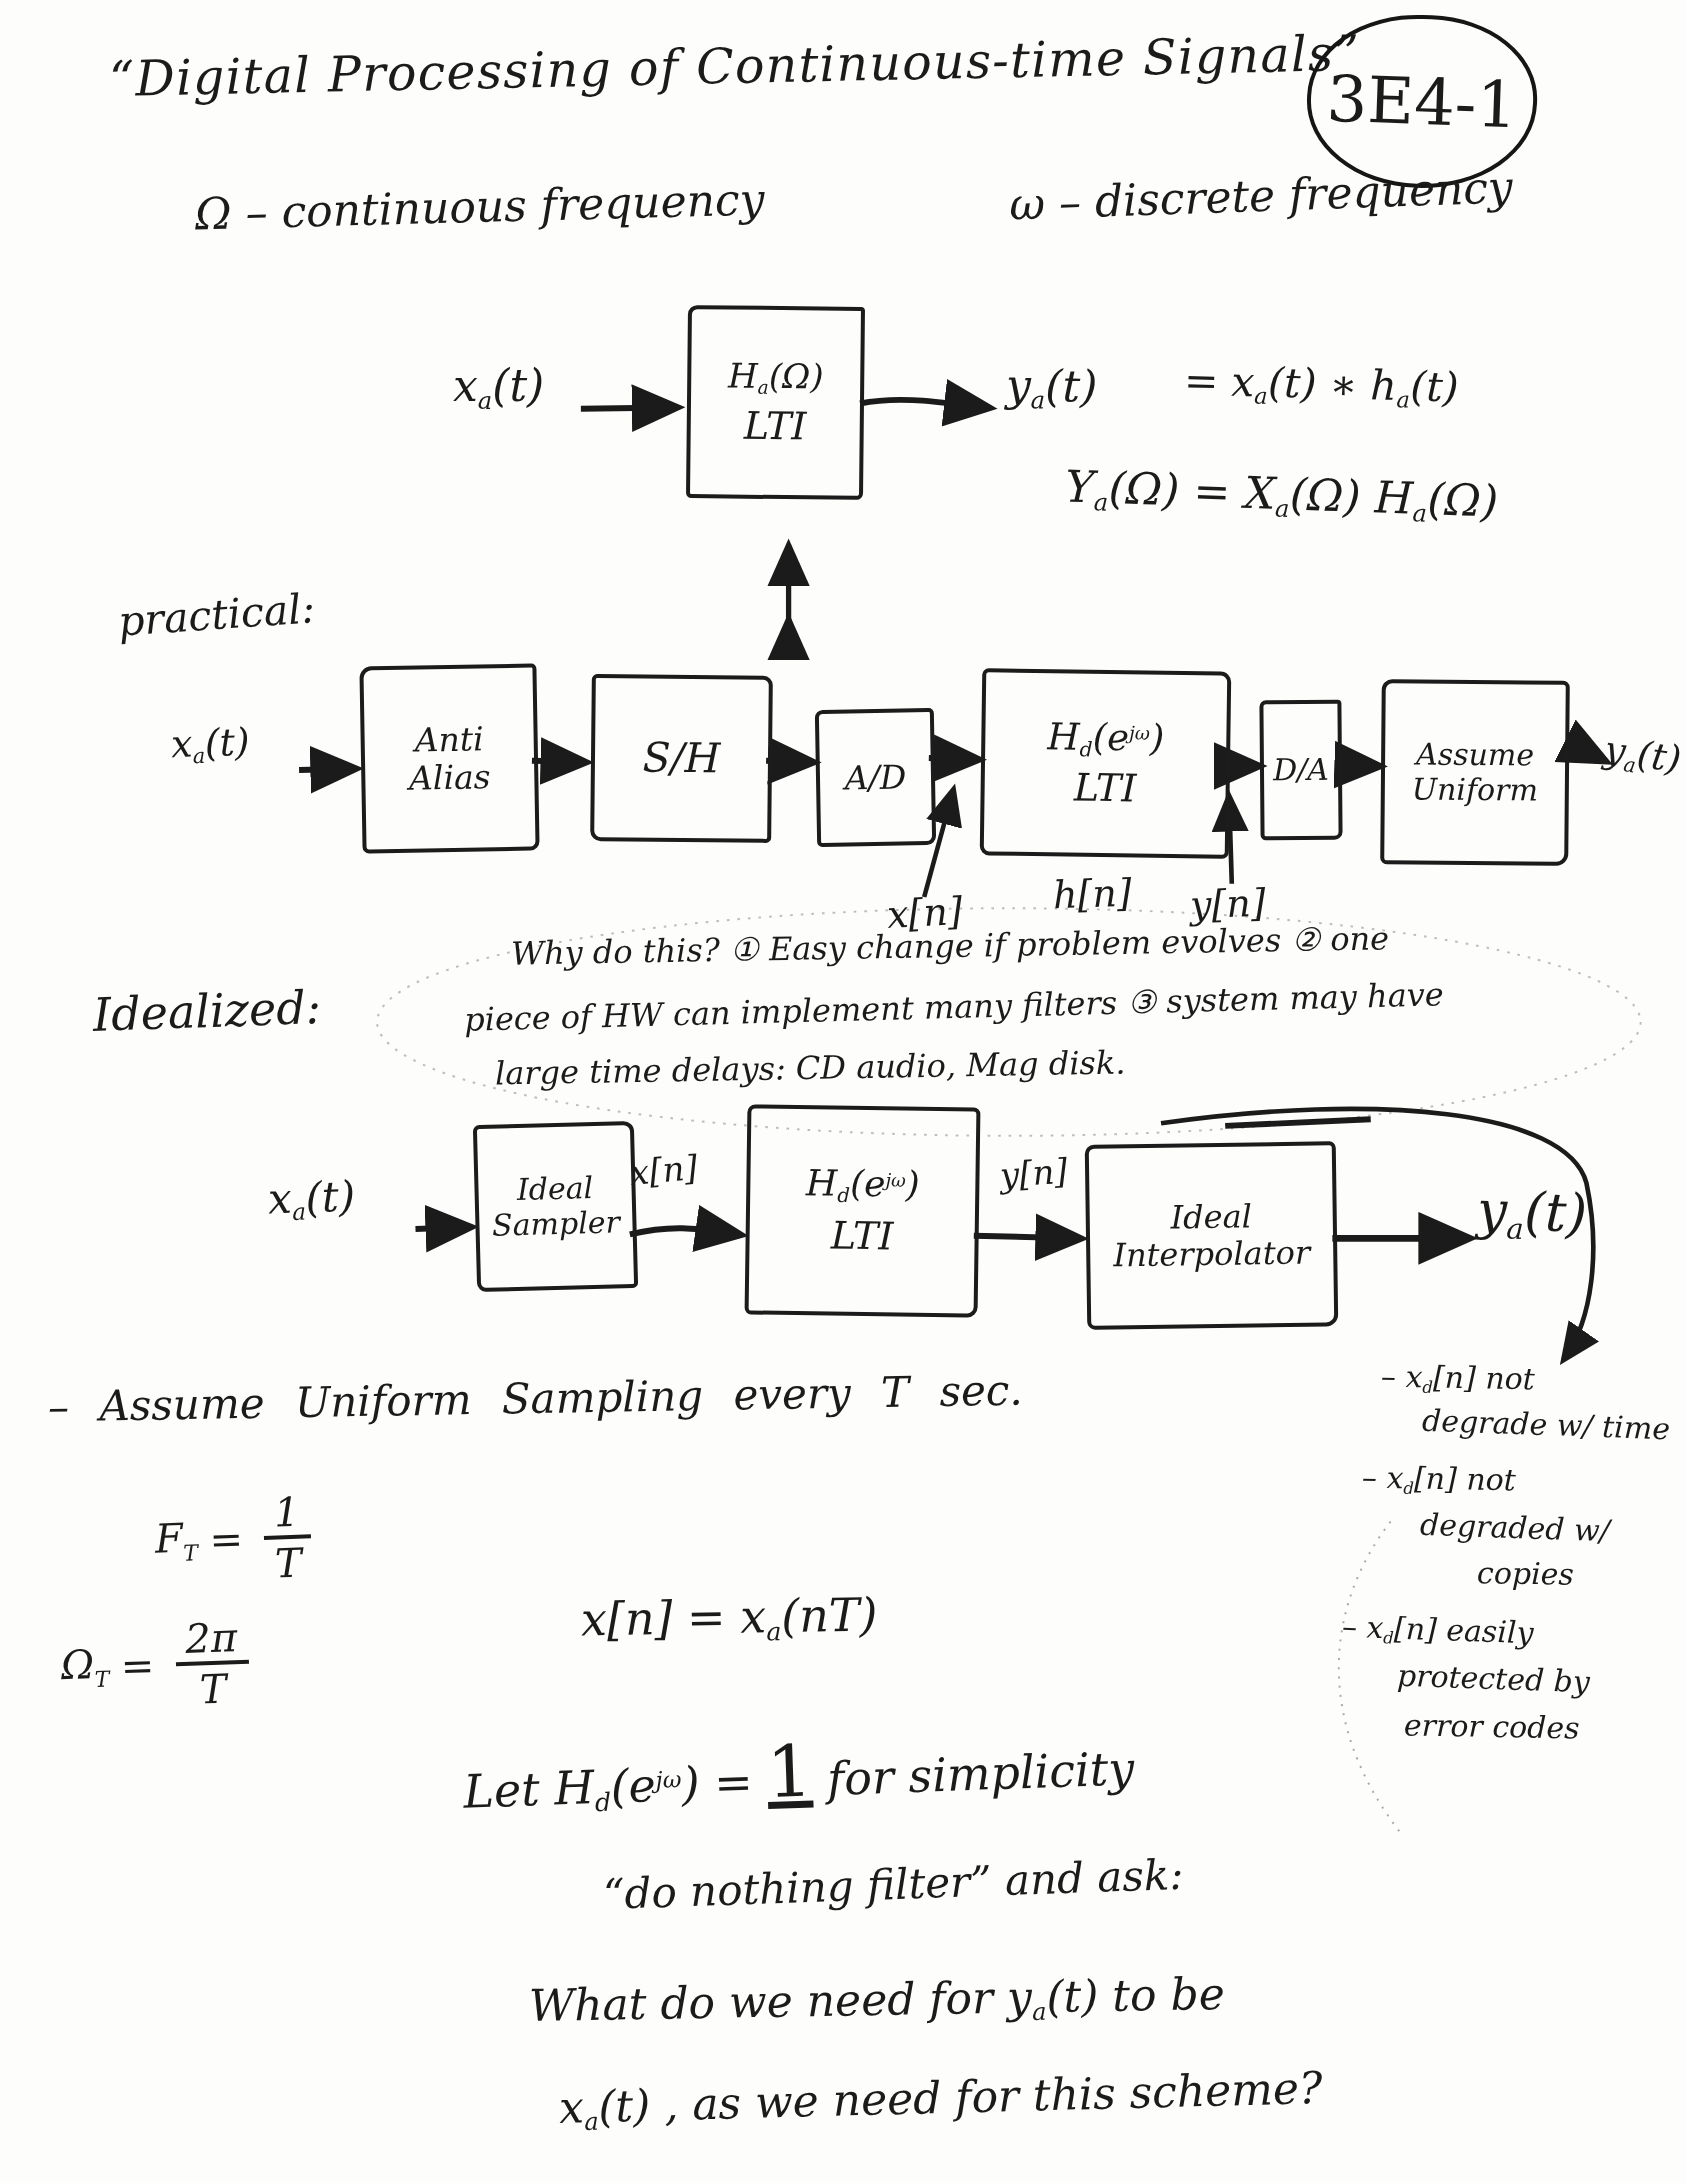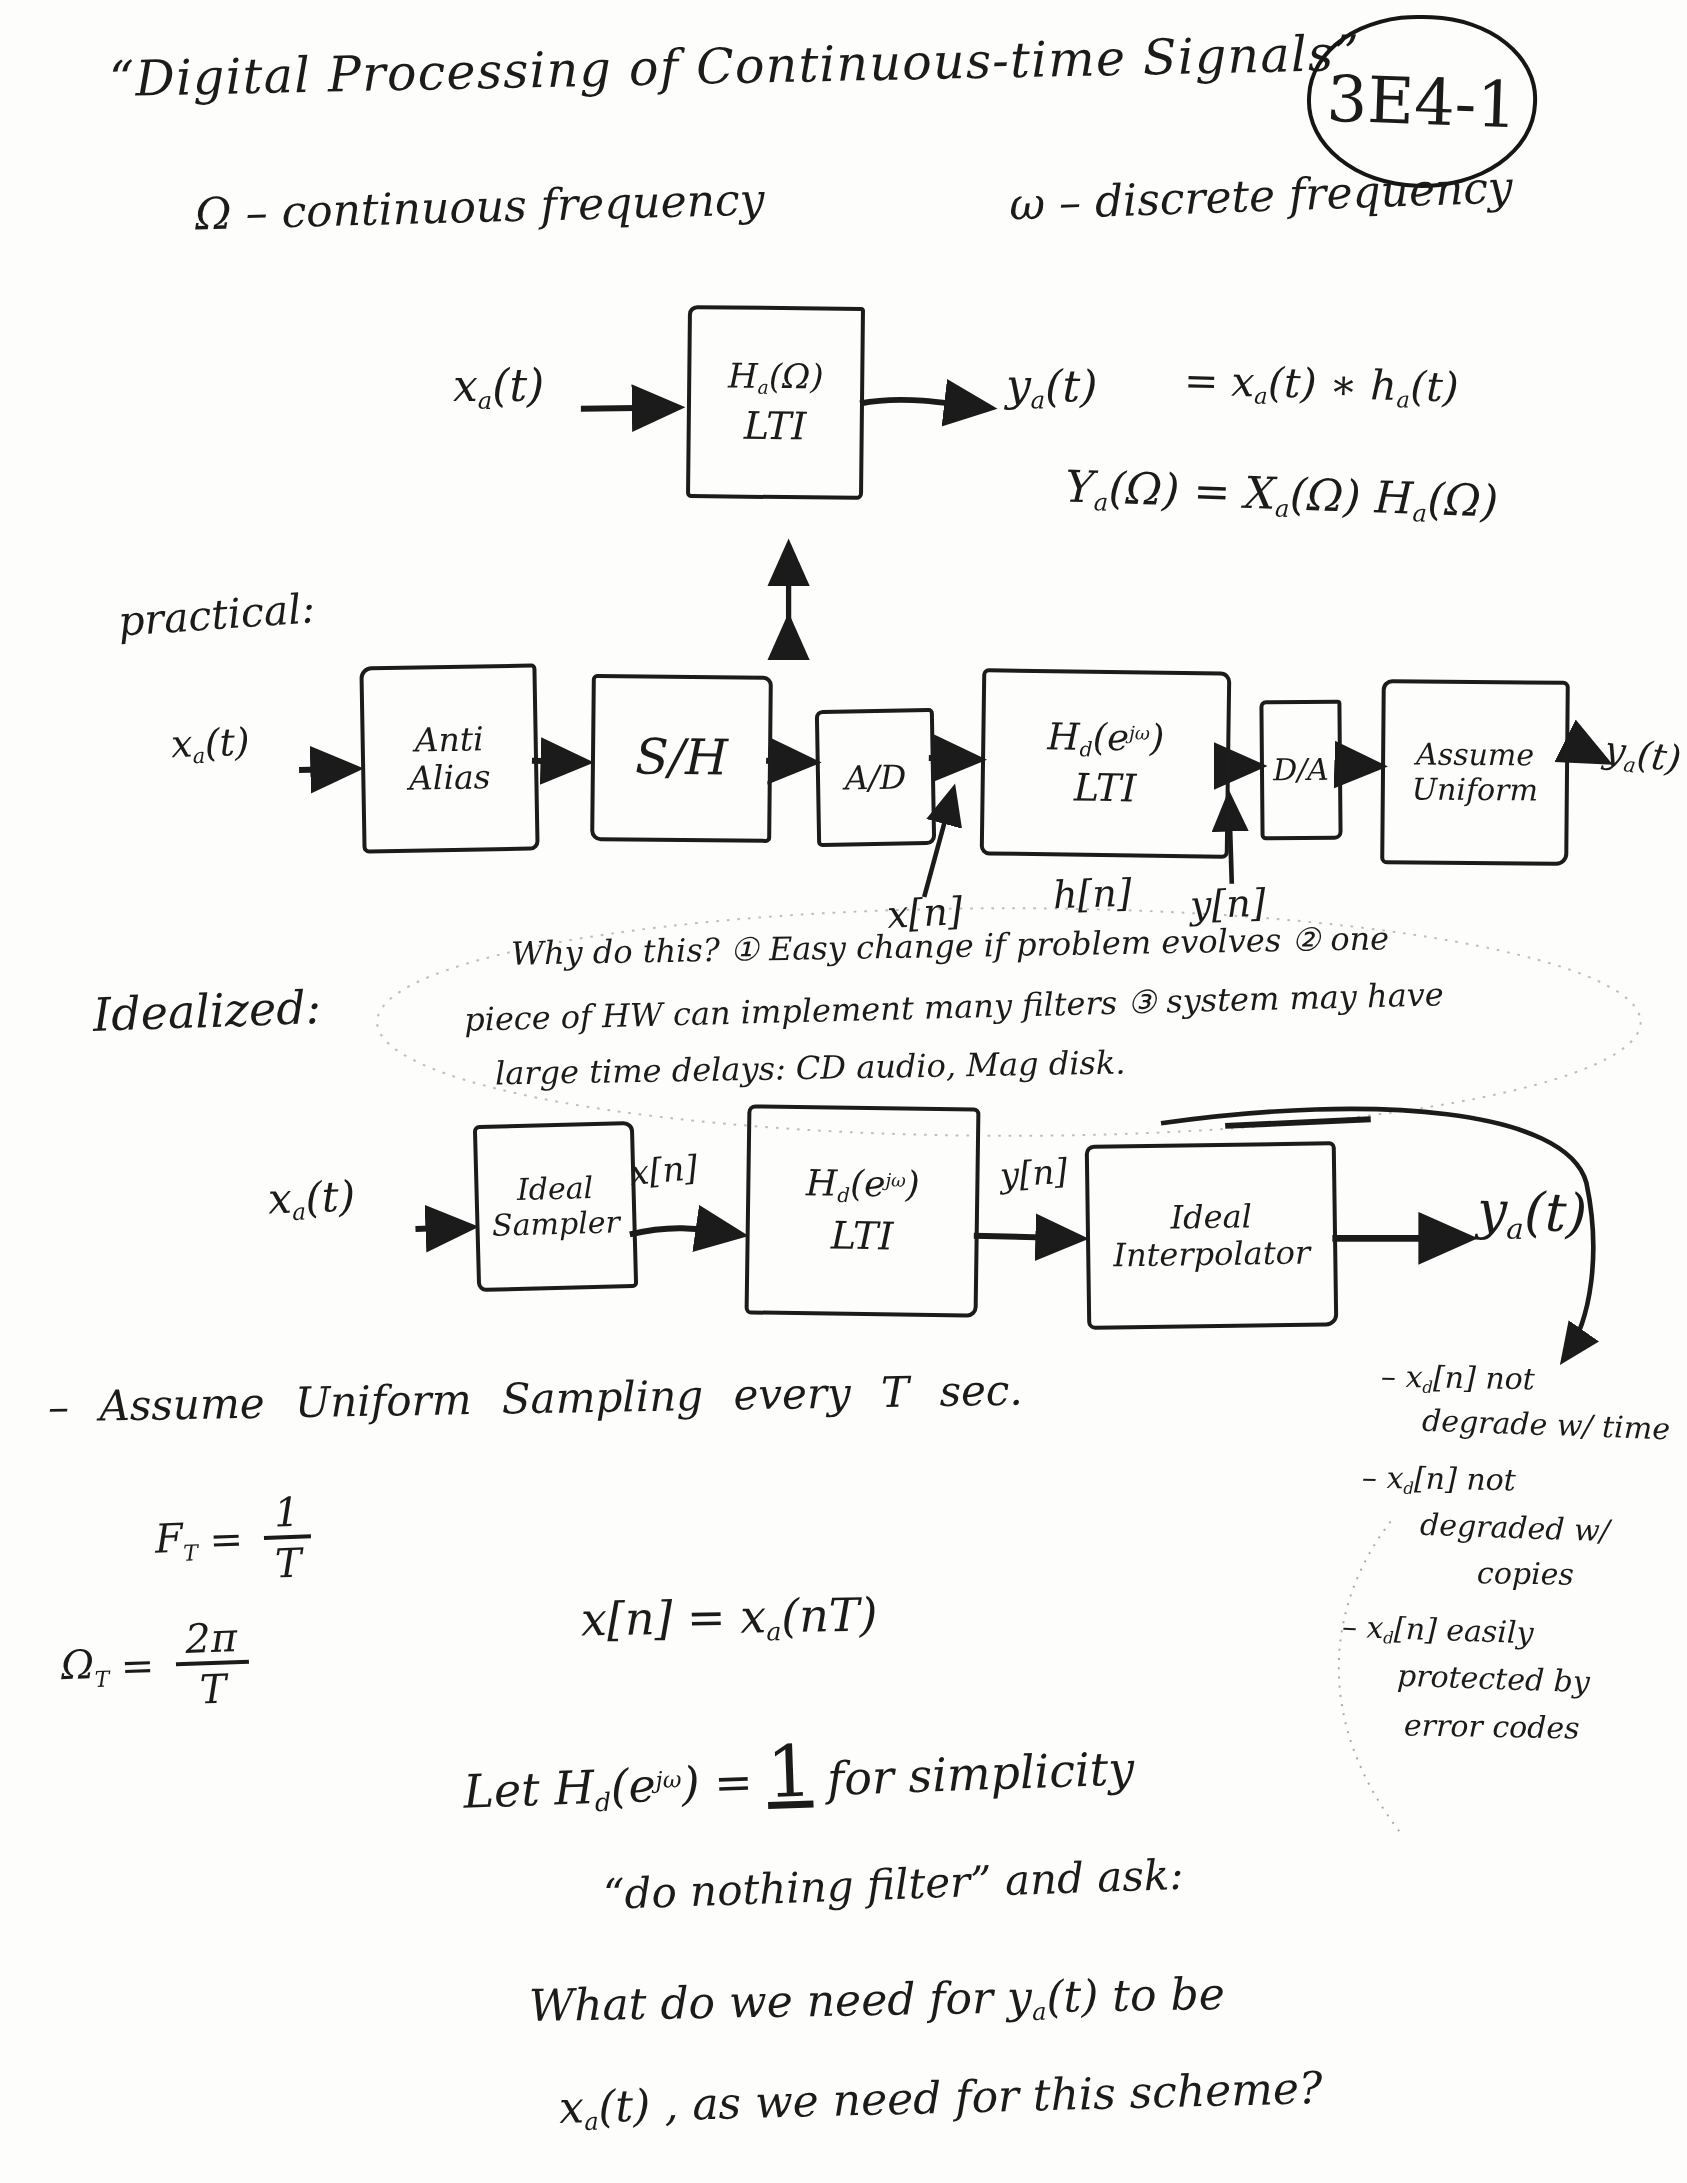--- a/index.html
+++ b/index.html
@@ -92,21 +92,21 @@
   <div class="hw" style="left:1065px;top:471px;font-size:44px;transform:rotate(2deg);"><span>Y</span><span class="seg-sub">a</span><span>(Ω) = X</span><span class="seg-sub">a</span><span>(Ω) H</span><span class="seg-sub">a</span><span>(Ω)</span></div>
 
   <div class="hw" style="left:118px;top:594px;font-size:41px;transform:rotate(-4deg);">practical:</div>
   <div class="hw" style="left:171px;top:724px;font-size:38px;transform:rotate(-2deg);"><span>x</span><span class="seg-sub">a</span><span>(t)</span></div>
 
   <div class="blk" style="left:361px;top:665px;width:169px;height:179px;transform:rotate(-1deg);border-radius:12px 5.3px 9.3px 6.6px;">
     <div class="bl" style="font-size:33px;">Anti</div>
     <div class="bl" style="font-size:33px;">Alias</div>
   </div>
   <div class="blk" style="left:591px;top:675px;width:173px;height:159px;transform:rotate(0.6deg);border-radius:5.3px 9.3px 5.3px 10.6px;">
-    <div class="bl" style="font-size:49px;">S/H</div>
+    <div class="bl" style="font-size:41px;">S/H</div>
   </div>
   <div class="blk" style="left:816px;top:709px;width:111px;height:129px;transform:rotate(-1deg);border-radius:8px 5.3px 9.3px 5.3px;">
     <div class="bl" style="font-size:33px;">A/D</div>
   </div>
   <div class="blk" style="left:981px;top:670px;width:241px;height:179px;transform:rotate(0.8deg);border-radius:6.6px 10.6px 6.6px 9.3px;">
     <div class="bl" style="font-size:37px;"><span>H</span><span class="seg-sub">d</span><span>(e</span><span class="seg-sup">jω</span><span>)</span></div>
     <div class="bl" style="font-size:38px;margin-top:5.3px;">LTI</div>
   </div>
   <div class="blk" style="left:1260px;top:700px;width:74px;height:132px;transform:rotate(-0.5deg);border-radius:6.6px 4px 8px 5.3px;">
     <div class="bl" style="font-size:30px;">D/A</div>

